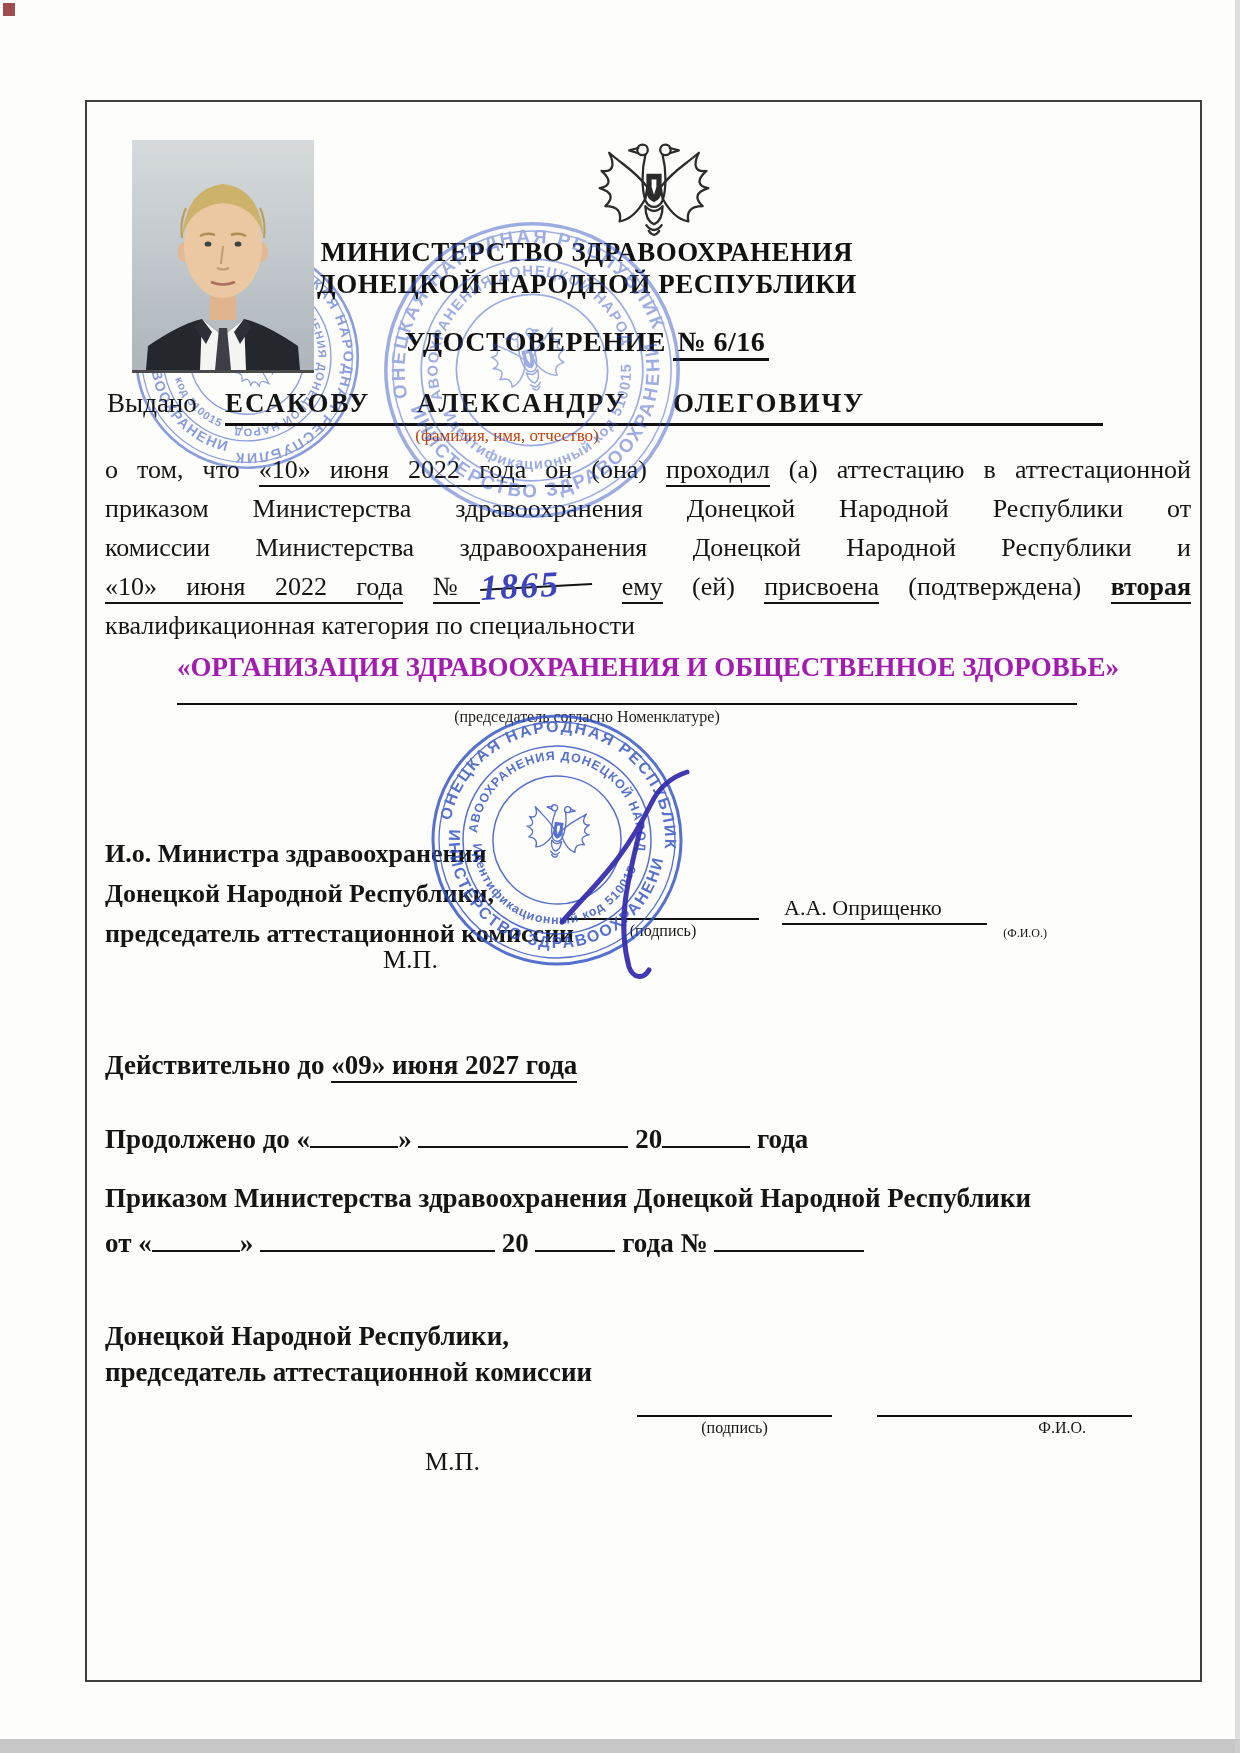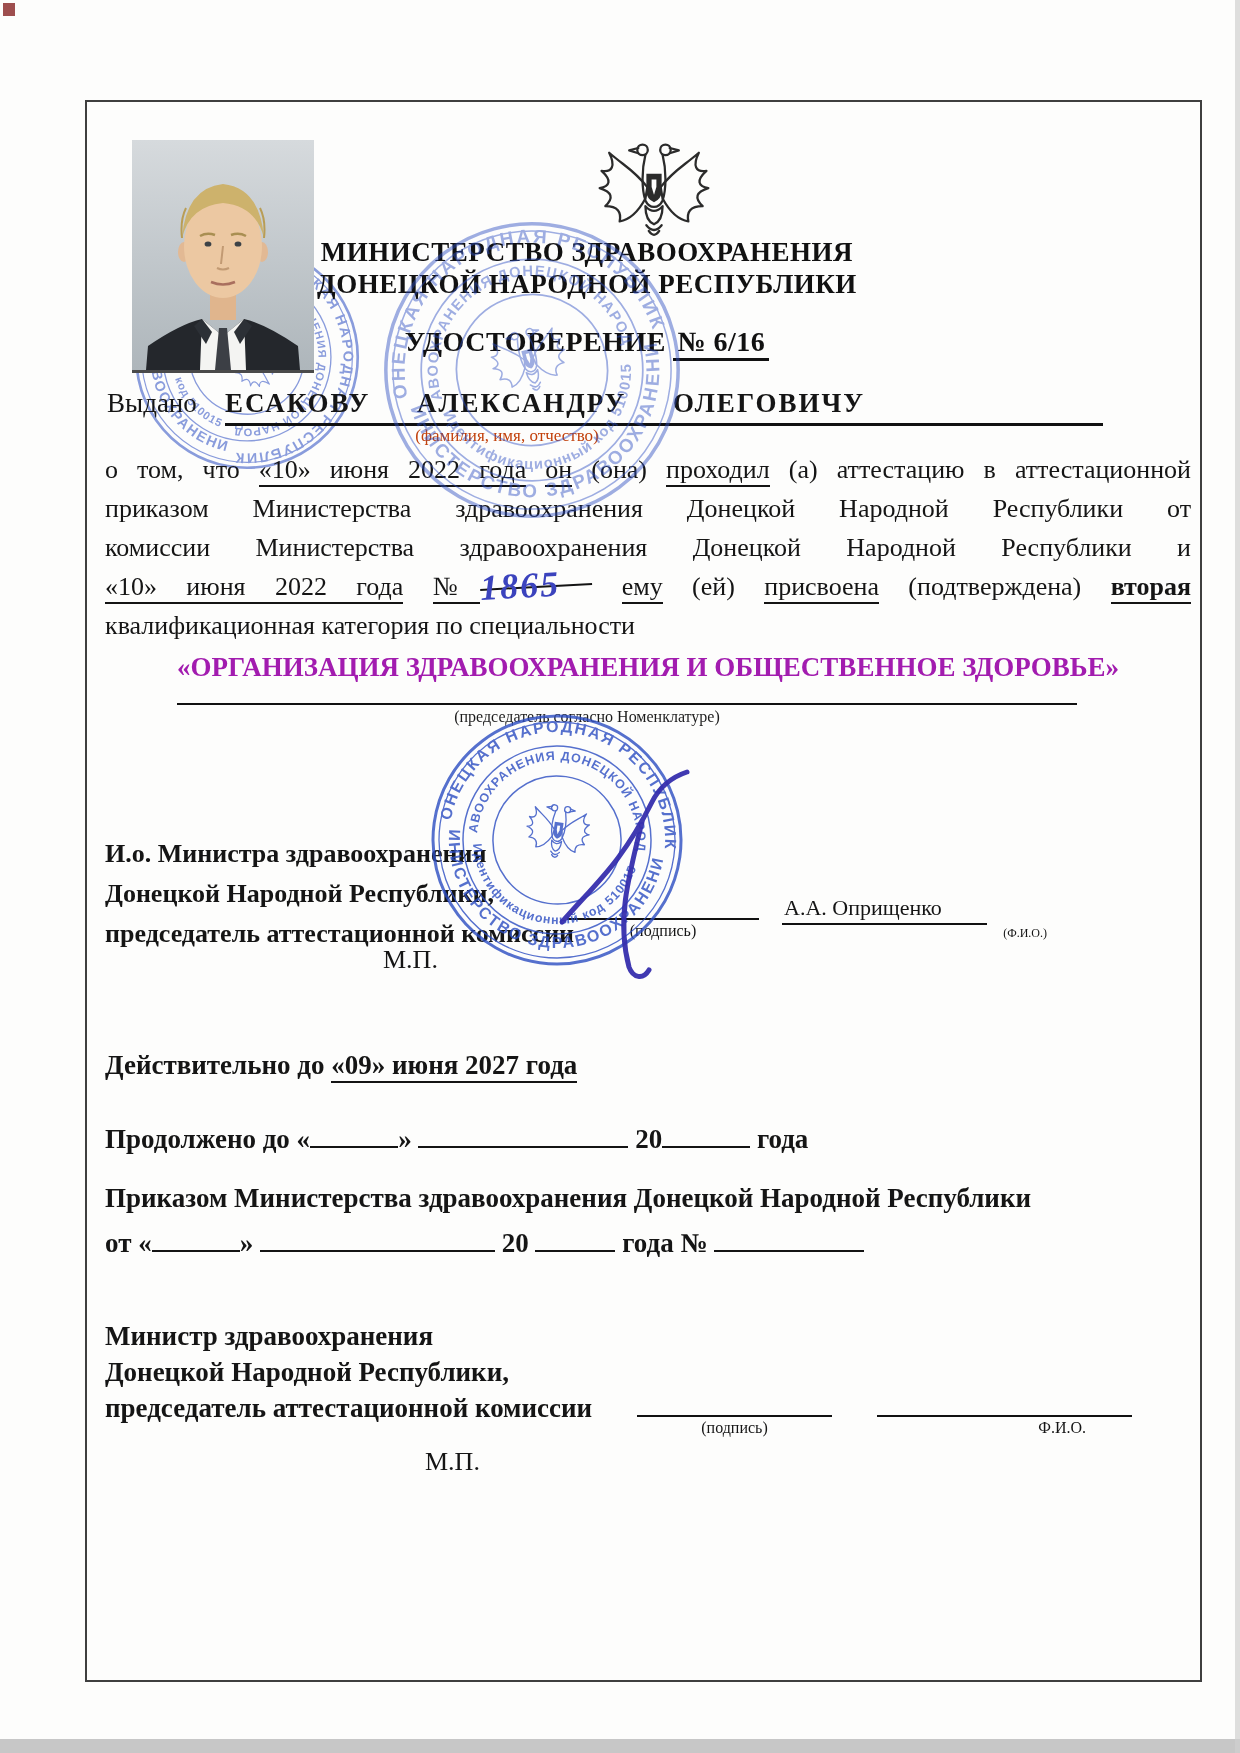--- a/index.html
+++ b/index.html
@@ -261,21 +261,20 @@
         </g>
       </svg>
     </div>
 
     <div class="abs validity"><span class="">Действительно до </span><span class="u">«09» июня 2027 года</span></div>
     <div class="abs extension"><span class="">Продолжено до «</span><span class="blank" style="width: 88px;"></span><span class="">» </span><span class="blank" style="width: 210px;"></span><span class=""> 20</span><span class="blank" style="width: 88px;"></span><span class=""> года</span></div>
     <div class="abs order1">Приказом Министерства здравоохранения Донецкой Народной Республики</div>
     <div class="abs order2"><span class="">от «</span><span class="blank" style="width: 88px;"></span><span class="">» </span><span class="blank" style="width: 235px;"></span><span class=""> 20 </span><span class="blank" style="width: 80px;"></span><span class=""> года № </span><span class="blank" style="width: 150px;"></span></div>
 
     <div class="abs sig2">
-      <div>Министр здравоохранения</div>
       <div>Донецкой Народной Республики,</div>
       <div>председатель аттестационной комиссии</div>
     </div>
     <div class="abs sig2-line1"></div>
     <div class="abs sig2-cap1">(подпись)</div>
     <div class="abs sig2-line2"></div>
     <div class="abs sig2-cap2">Ф.И.О.</div>
     <div class="abs mp2">М.П.</div>
 
   </div>

